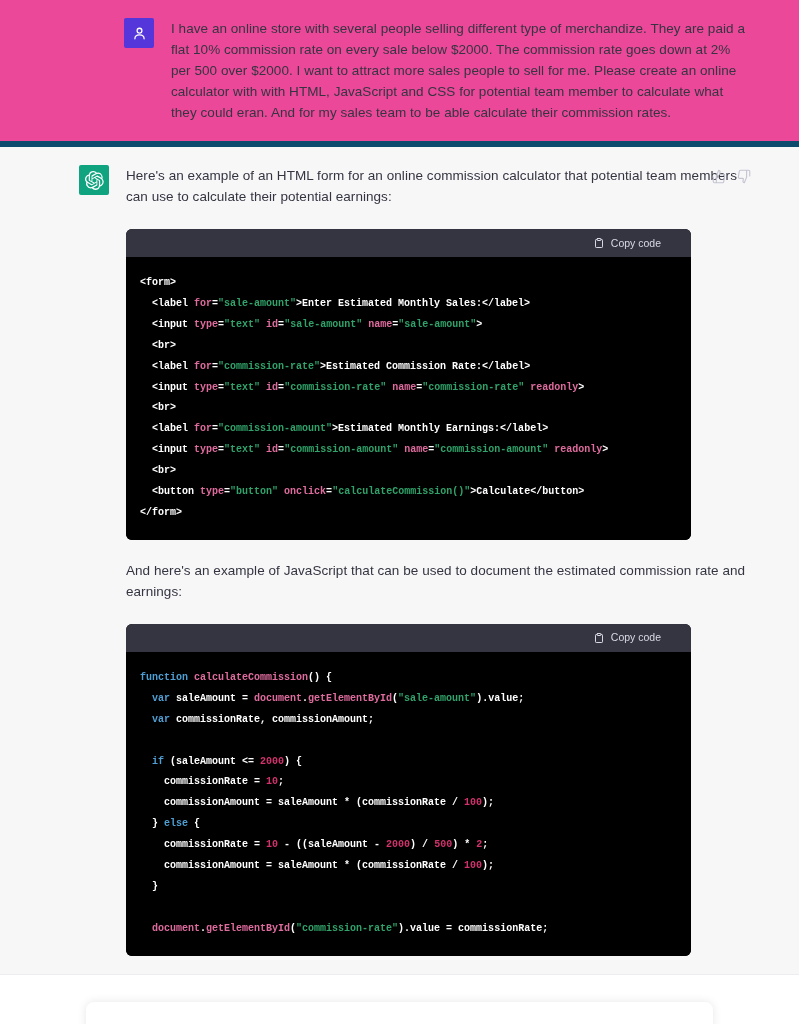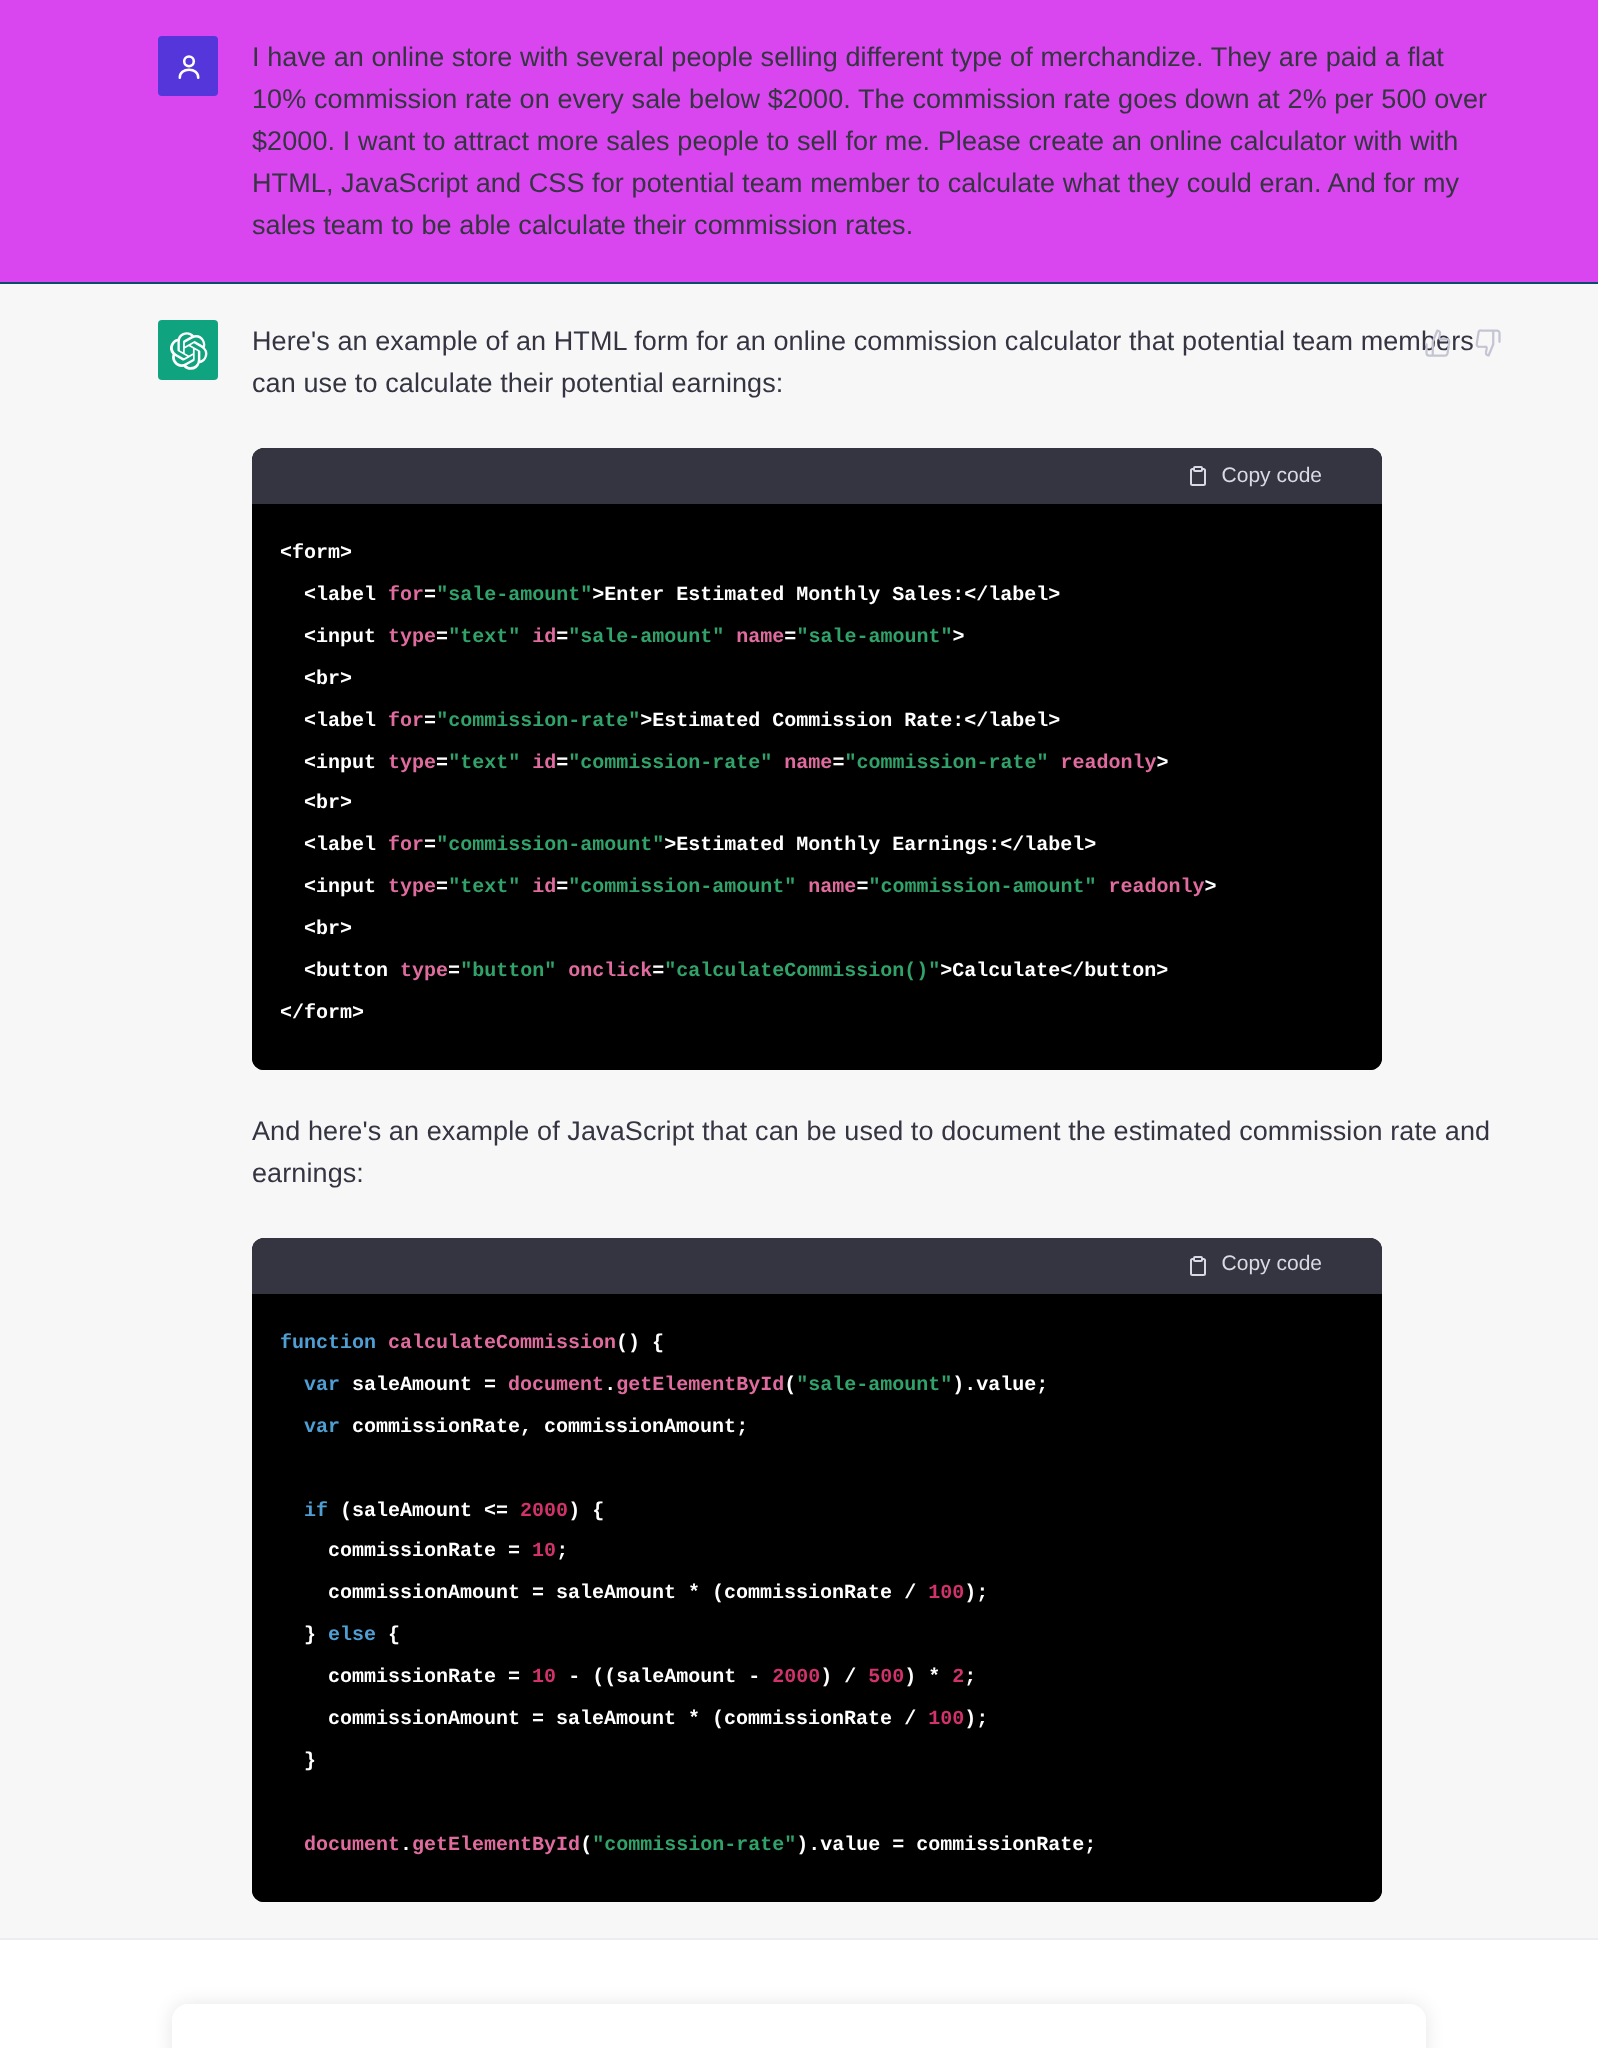--- a/index.html
+++ b/index.html
@@ -18,24 +18,24 @@
     overflow: hidden;
     background: #ffffff;
   }
 
   
   .msg-row {
     display: flex;
     width: 799px;
     padding: 18px 0 18px 0;
   }
-  .msg-row.user { background: #d946ef; }
+  .msg-row.user { background: #ec4899; padding-left: 45px; }
   .msg-row.assistant {
     background: #f7f7f8;
-    border-top: 1px solid #0c4a6e;
+    border-top: 6px solid #0c4a6e;
     border-bottom: 1px solid #ececf1;
   }
 
   .msg-inner {
     display: flex;
     width: 799px;
     padding-left: 79px;
     padding-right: 48px;
     position: relative;
   }

